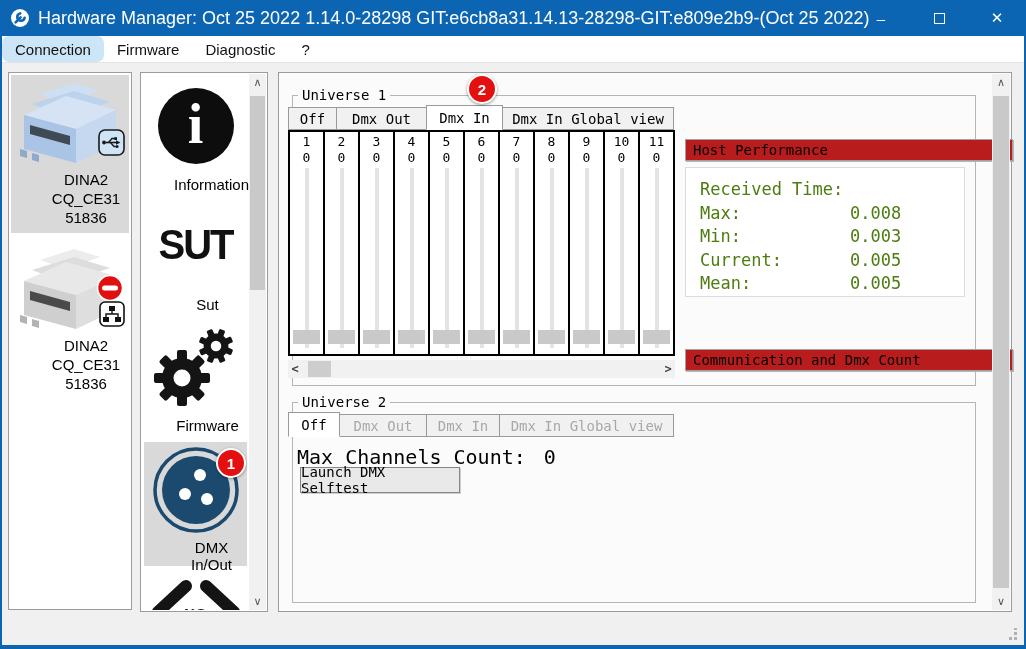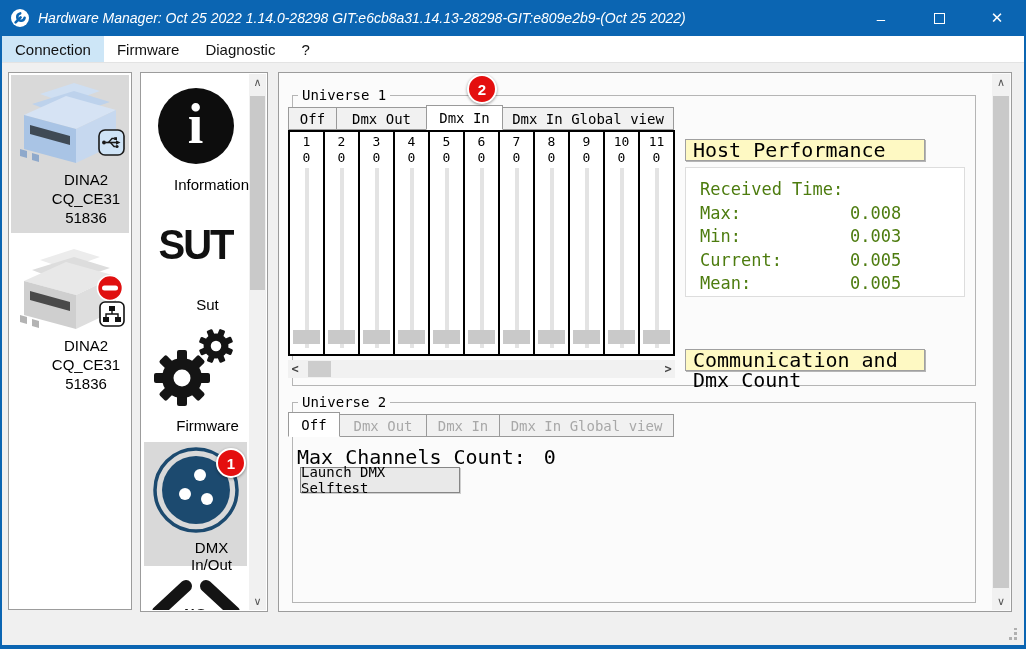--- a/index.html
+++ b/index.html
@@ -7,28 +7,28 @@
   body { position:relative; background:#f0f0f0; font-family:"Liberation Sans", sans-serif; }
 
   
   .frame-left, .frame-right { position:absolute; top:36px; bottom:0; width:2px; background:#0b65b2; z-index:50; }
   .frame-left { left:0; } .frame-right { right:0; }
   .frame-bottom { position:absolute; left:0; right:0; bottom:0; height:4px; background:#0b65b2; z-index:50; }
 
   
   .titlebar { position:absolute; left:0; top:0; width:1026px; height:36px; background:#0b65b2; display:flex; align-items:center; color:#fff; }
   .titlebar .app-icon { margin:0 8px 0 10px; display:flex; }
-  .titlebar .title-text { font-size:14px; white-space:nowrap;font-style:italic; }
+  .titlebar .title-text { font-size:18px; white-space:nowrap; }
   .win-controls { position:absolute; right:0; top:0; height:36px; display:flex; }
   .win-btn { width:58px; height:36px; display:flex; align-items:center; justify-content:center; color:#fff; font-size:15px; }
   .max-glyph { width:11px; height:11px; border:1.5px solid #fff; display:inline-block; }
 
   
   .menubar { position:absolute; left:2px; top:36px; right:2px; height:27px; background:#fff; display:flex; align-items:stretch; border-bottom:1px solid #e3e3e3; }
-  .menu-item { padding:0 13px; display:flex; align-items:center; font-size:15px; color:#111; }
+  .menu-item { padding:0 13px; display:flex; align-items:center; font-size:15px; color:#111;border-radius:7px; }
   .menu-item.hl { background:#cde6f7; }
 
   
   .panel { position:absolute; background:#fff; border:1px solid #9c9c9c; }
   #device-panel { left:8px; top:72px; width:124px; height:538px; }
   #tools-panel  { left:140px; top:72px; width:128px; height:540px; }
   #main-panel   { left:278px; top:72px; width:734px; height:540px; background:#fbfbfb; }
 
   
   .device-item { position:relative; margin:2px; height:158px; text-align:center; }
@@ -82,21 +82,21 @@
   .fader-track { position:absolute; left:50%; margin-left:-2px; width:4px; top:36px; bottom:6px; background:#e3e3e3; }
   .fader-thumb { position:absolute; left:3px; right:3px; bottom:10px; height:14px; background:#c9c9c9; }
 
   
   .hscroll { position:absolute; left:9px; top:287px; width:387px; height:18px; background:#f1f1f1; }
   .h-arrow { position:absolute; top:0; bottom:0; width:14px; display:flex; align-items:center; justify-content:center; color:#444; font-size:12px; font-weight:bold; font-family:"DejaVu Sans Mono", monospace; }
   .h-arrow.left { left:0; } .h-arrow.right { right:0; }
   .hthumb { position:absolute; left:20px; width:23px; top:1px; bottom:1px; background:#cdcdcd; }
 
   
-  .section-header { position:absolute; left:406px; width:240px; height:22px; background:#fef9c3; border:1px solid #a0a0a0; box-shadow:1px 1px 0 #b5b5b5; font-family:"DejaVu Sans Mono", monospace; font-size:20px; line-height:20px; padding-left:7px; color:#000; }
+  .section-header { position:absolute; left:406px; width:328px; height:22px; background:#b91c1c; border:1px solid #a0a0a0; box-shadow:1px 1px 0 #b5b5b5; font-family:"DejaVu Sans Mono", monospace; font-size:14px; line-height:20px; padding-left:7px; color:#000; }
   #hp-header { top:66px; }
   #comm-header { top:276px; }
   #hp-stats { position:absolute; left:406px; top:94px; width:280px; height:130px; background:#fff; border:1px solid #ddd; padding:10px 0 0 14px; }
   .hp-row { display:flex; font-family:"DejaVu Sans Mono", monospace; font-size:17px; line-height:23.5px; color:#4d7c0f; }
   .hp-row .lbl { width:150px; }
 
   
   .maxch-row { position:absolute; left:18px; top:372px; font-family:"DejaVu Sans Mono", monospace; font-size:20px; color:#000; }
   .maxch-row .val { margin-left:18px; }
   .selftest-btn { position:absolute; left:21px; top:394px; width:160px; height:26px; background:#e9e9e9; border:1px solid #868686; box-shadow:1px 1px 0 #cfcfcf; font-family:"DejaVu Sans Mono", monospace; font-size:14px; display:flex; align-items:center; justify-content:center; color:#000; }

